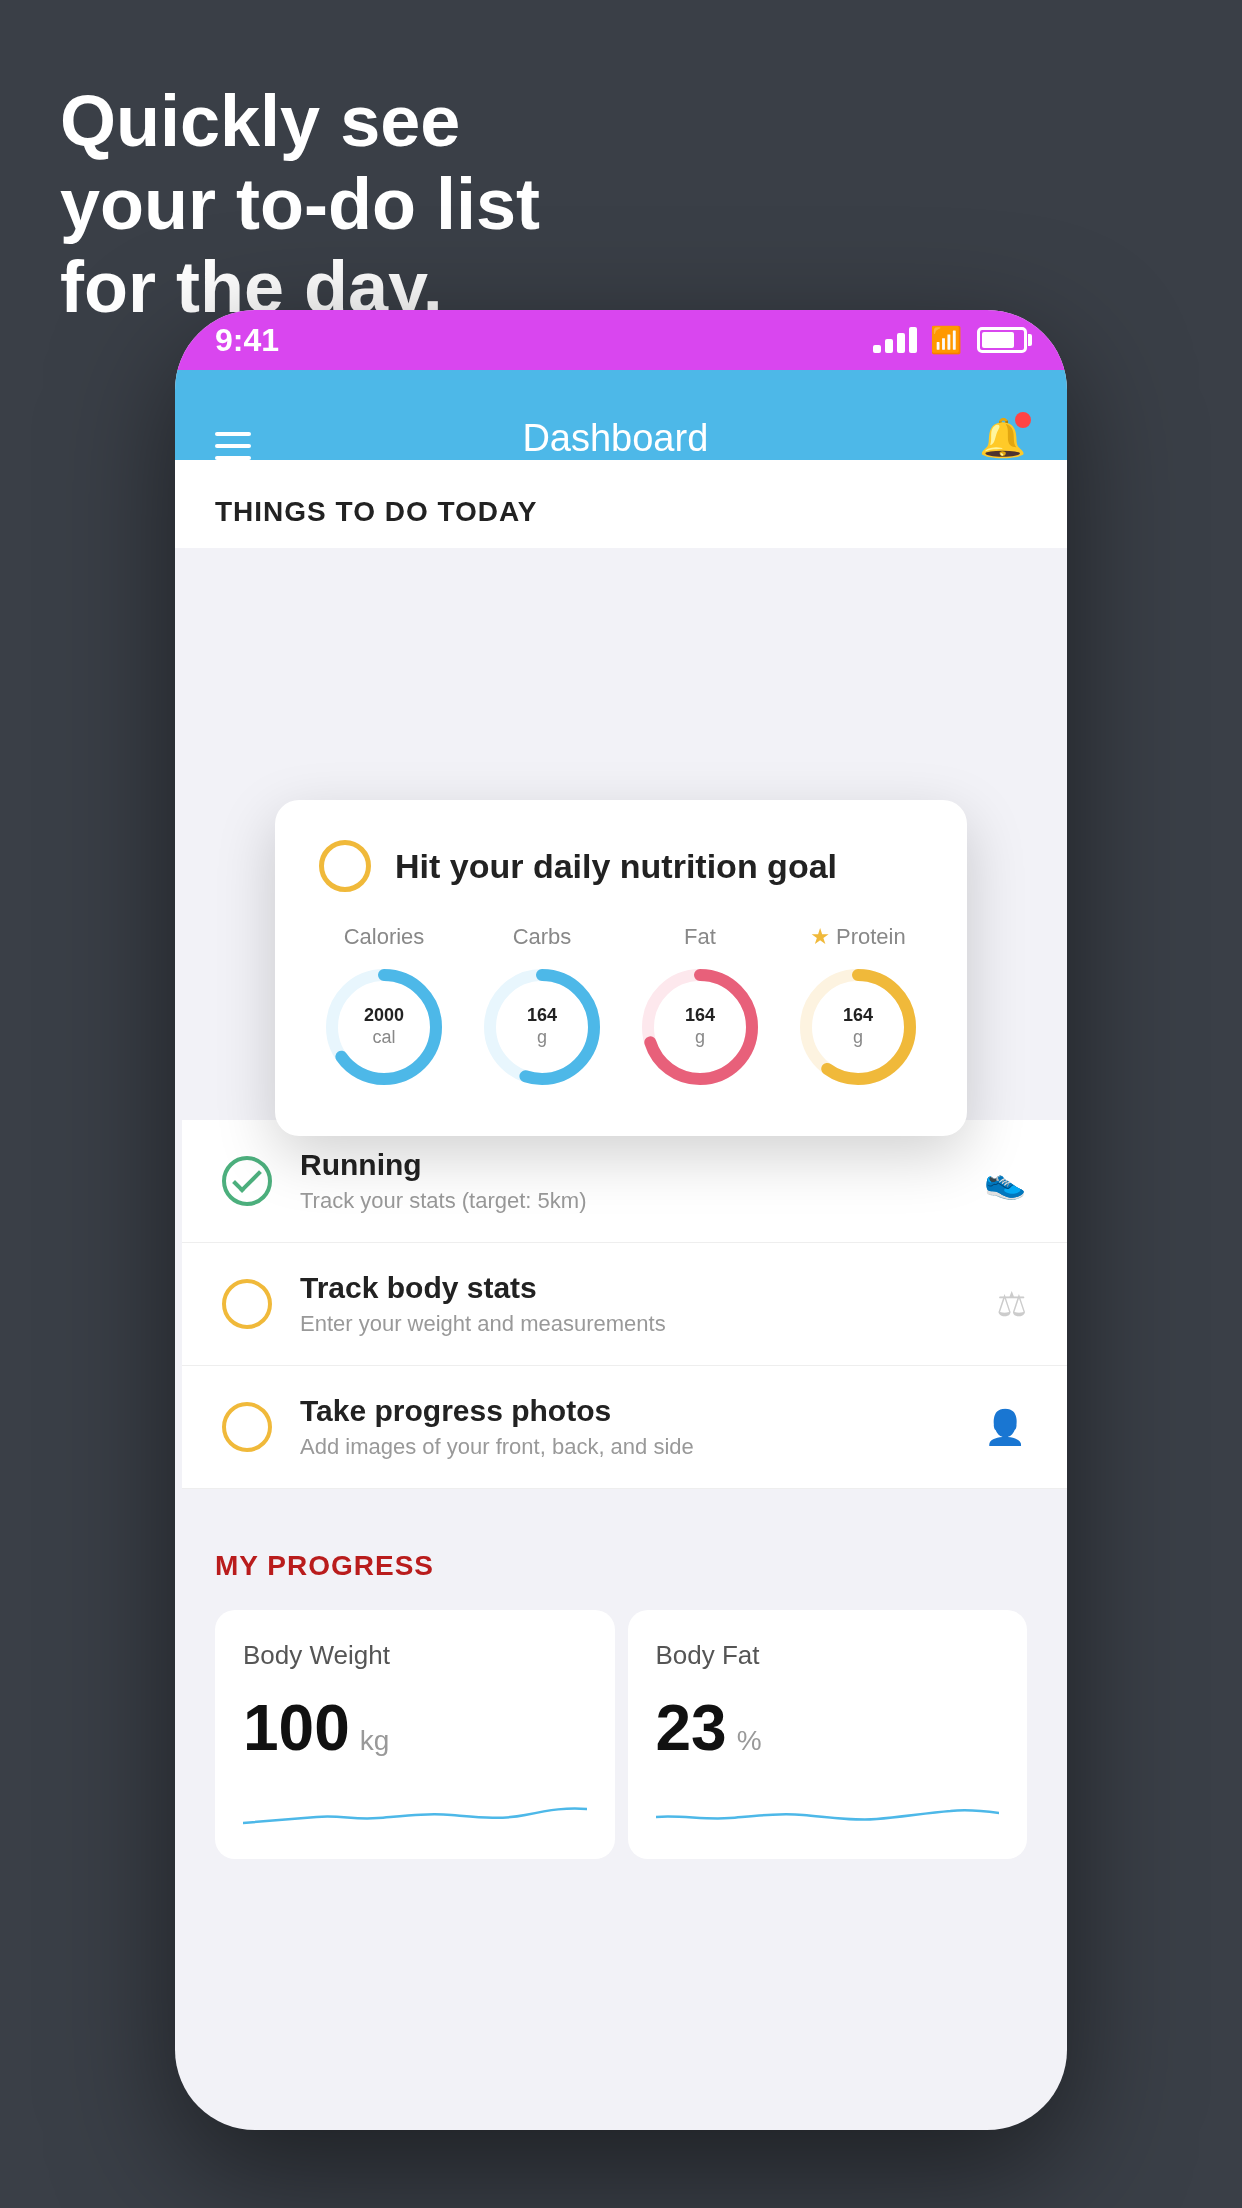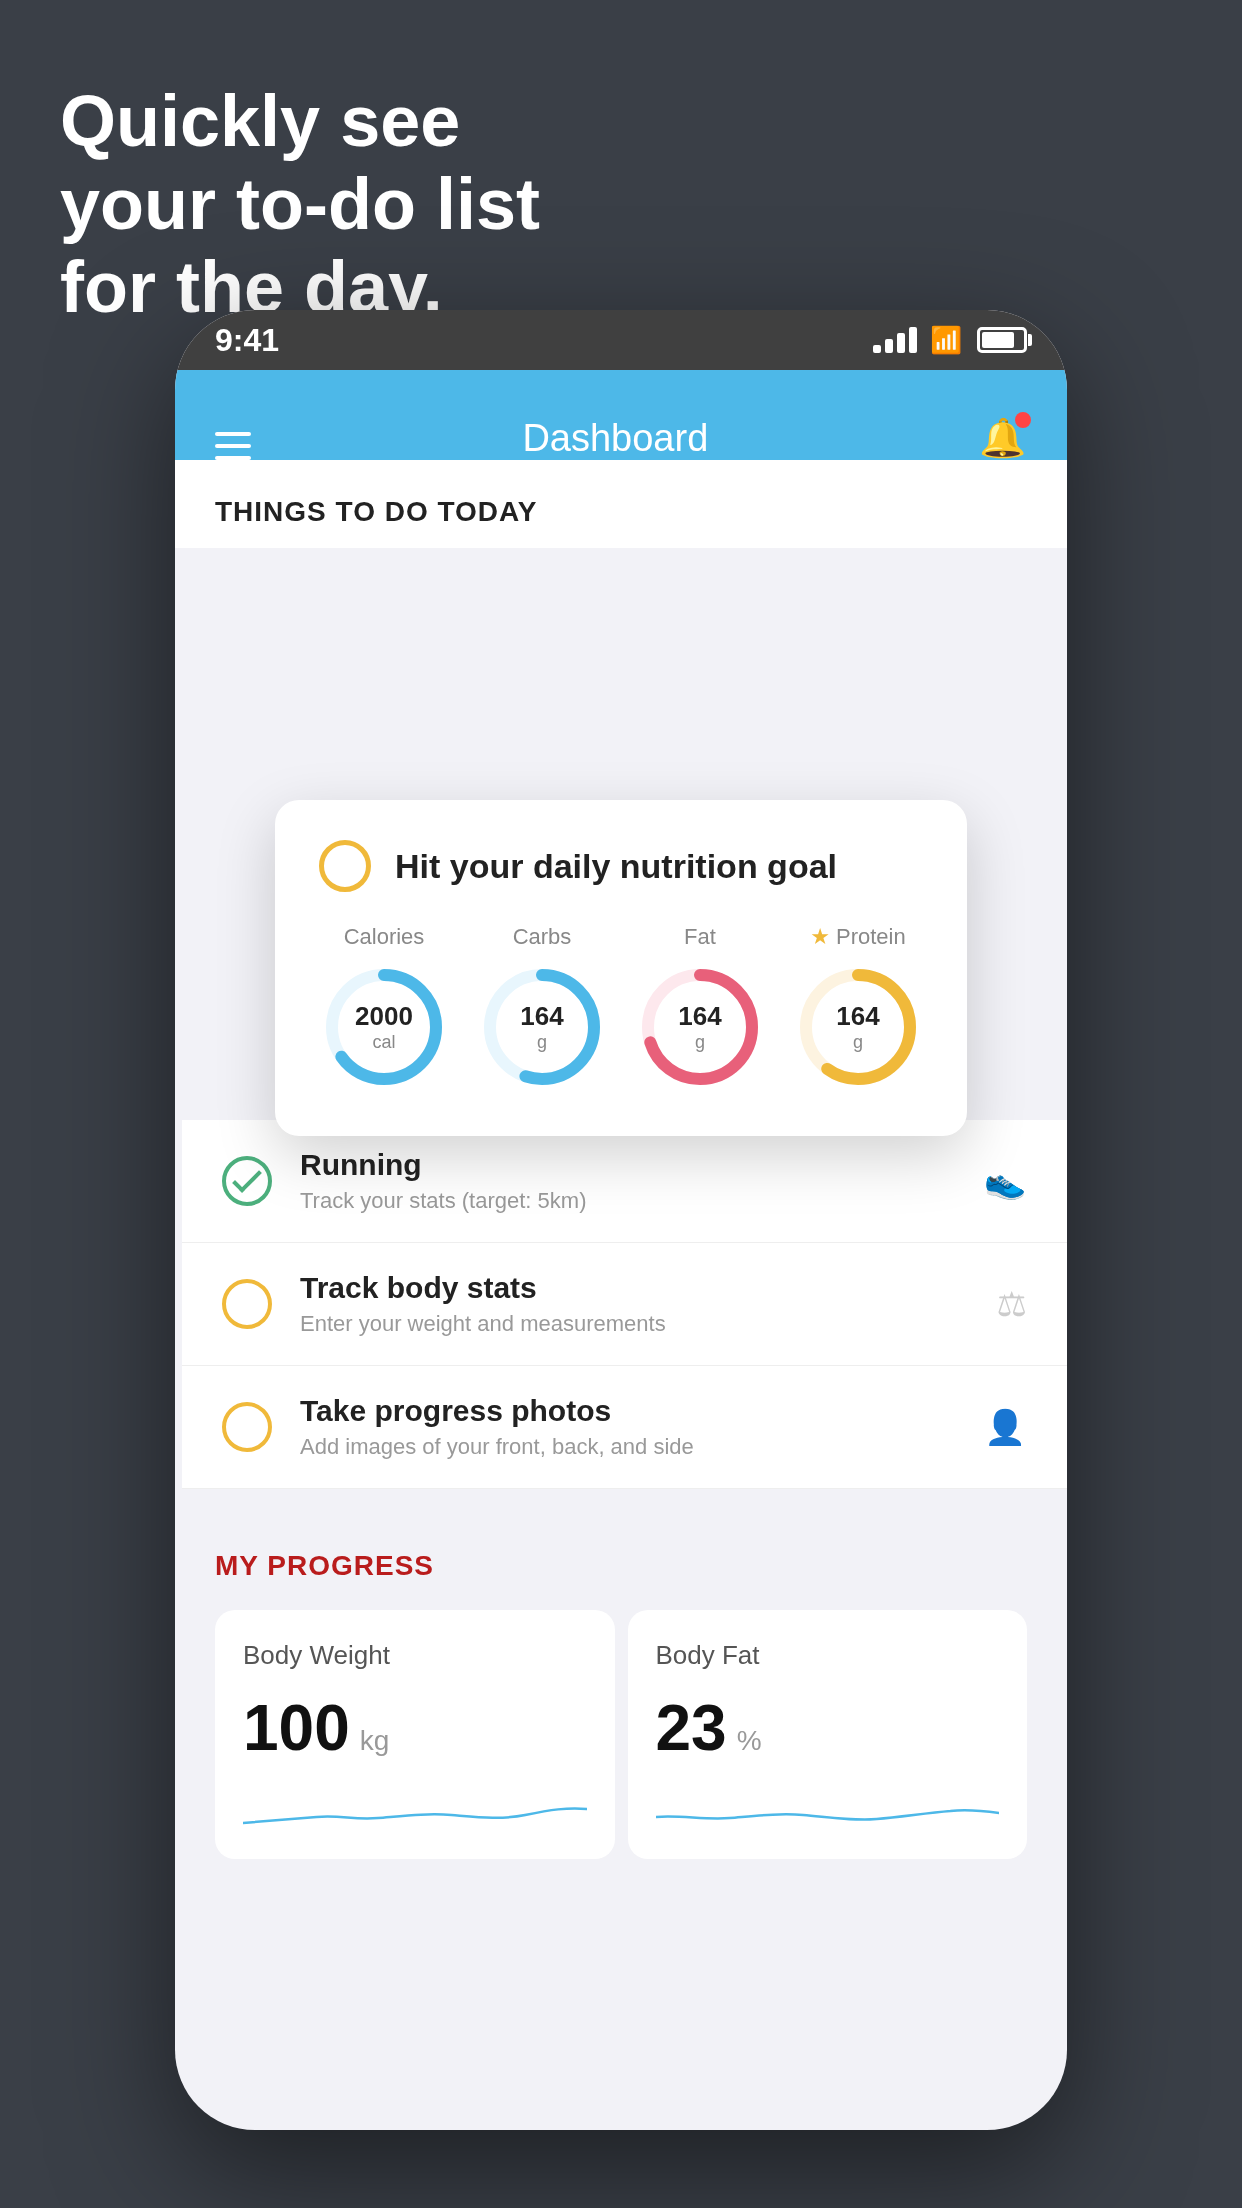--- a/index.html
+++ b/index.html
@@ -33,21 +33,21 @@
       height: 1820px;
       background: #f2f2f7;
       border-radius: 80px;
       overflow: hidden;
       box-shadow: 0 40px 120px rgba(0,0,0,0.5);
       z-index: 2;
     }
 
     
     .status-bar {
-      background: #404040;
+      background: #d946ef;
       height: 60px;
       display: flex;
       align-items: center;
       justify-content: space-between;
       padding: 0 40px;
     }
     .status-time {
       color: #fff;
       font-size: 32px;
       font-weight: 600;
@@ -225,21 +225,21 @@
     }
     .donut-center {
       position: absolute;
       top: 50%;
       left: 50%;
       transform: translate(-50%, -50%);
       text-align: center;
       line-height: 1.2;
     }
     .donut-value {
-      font-size: 26px;
+      font-size: 18px;
       font-weight: 700;
       color: #222;
       display: block;
     }
     .donut-unit {
       font-size: 18px;
       color: #888;
       display: block;
     }
     .todo-item {

